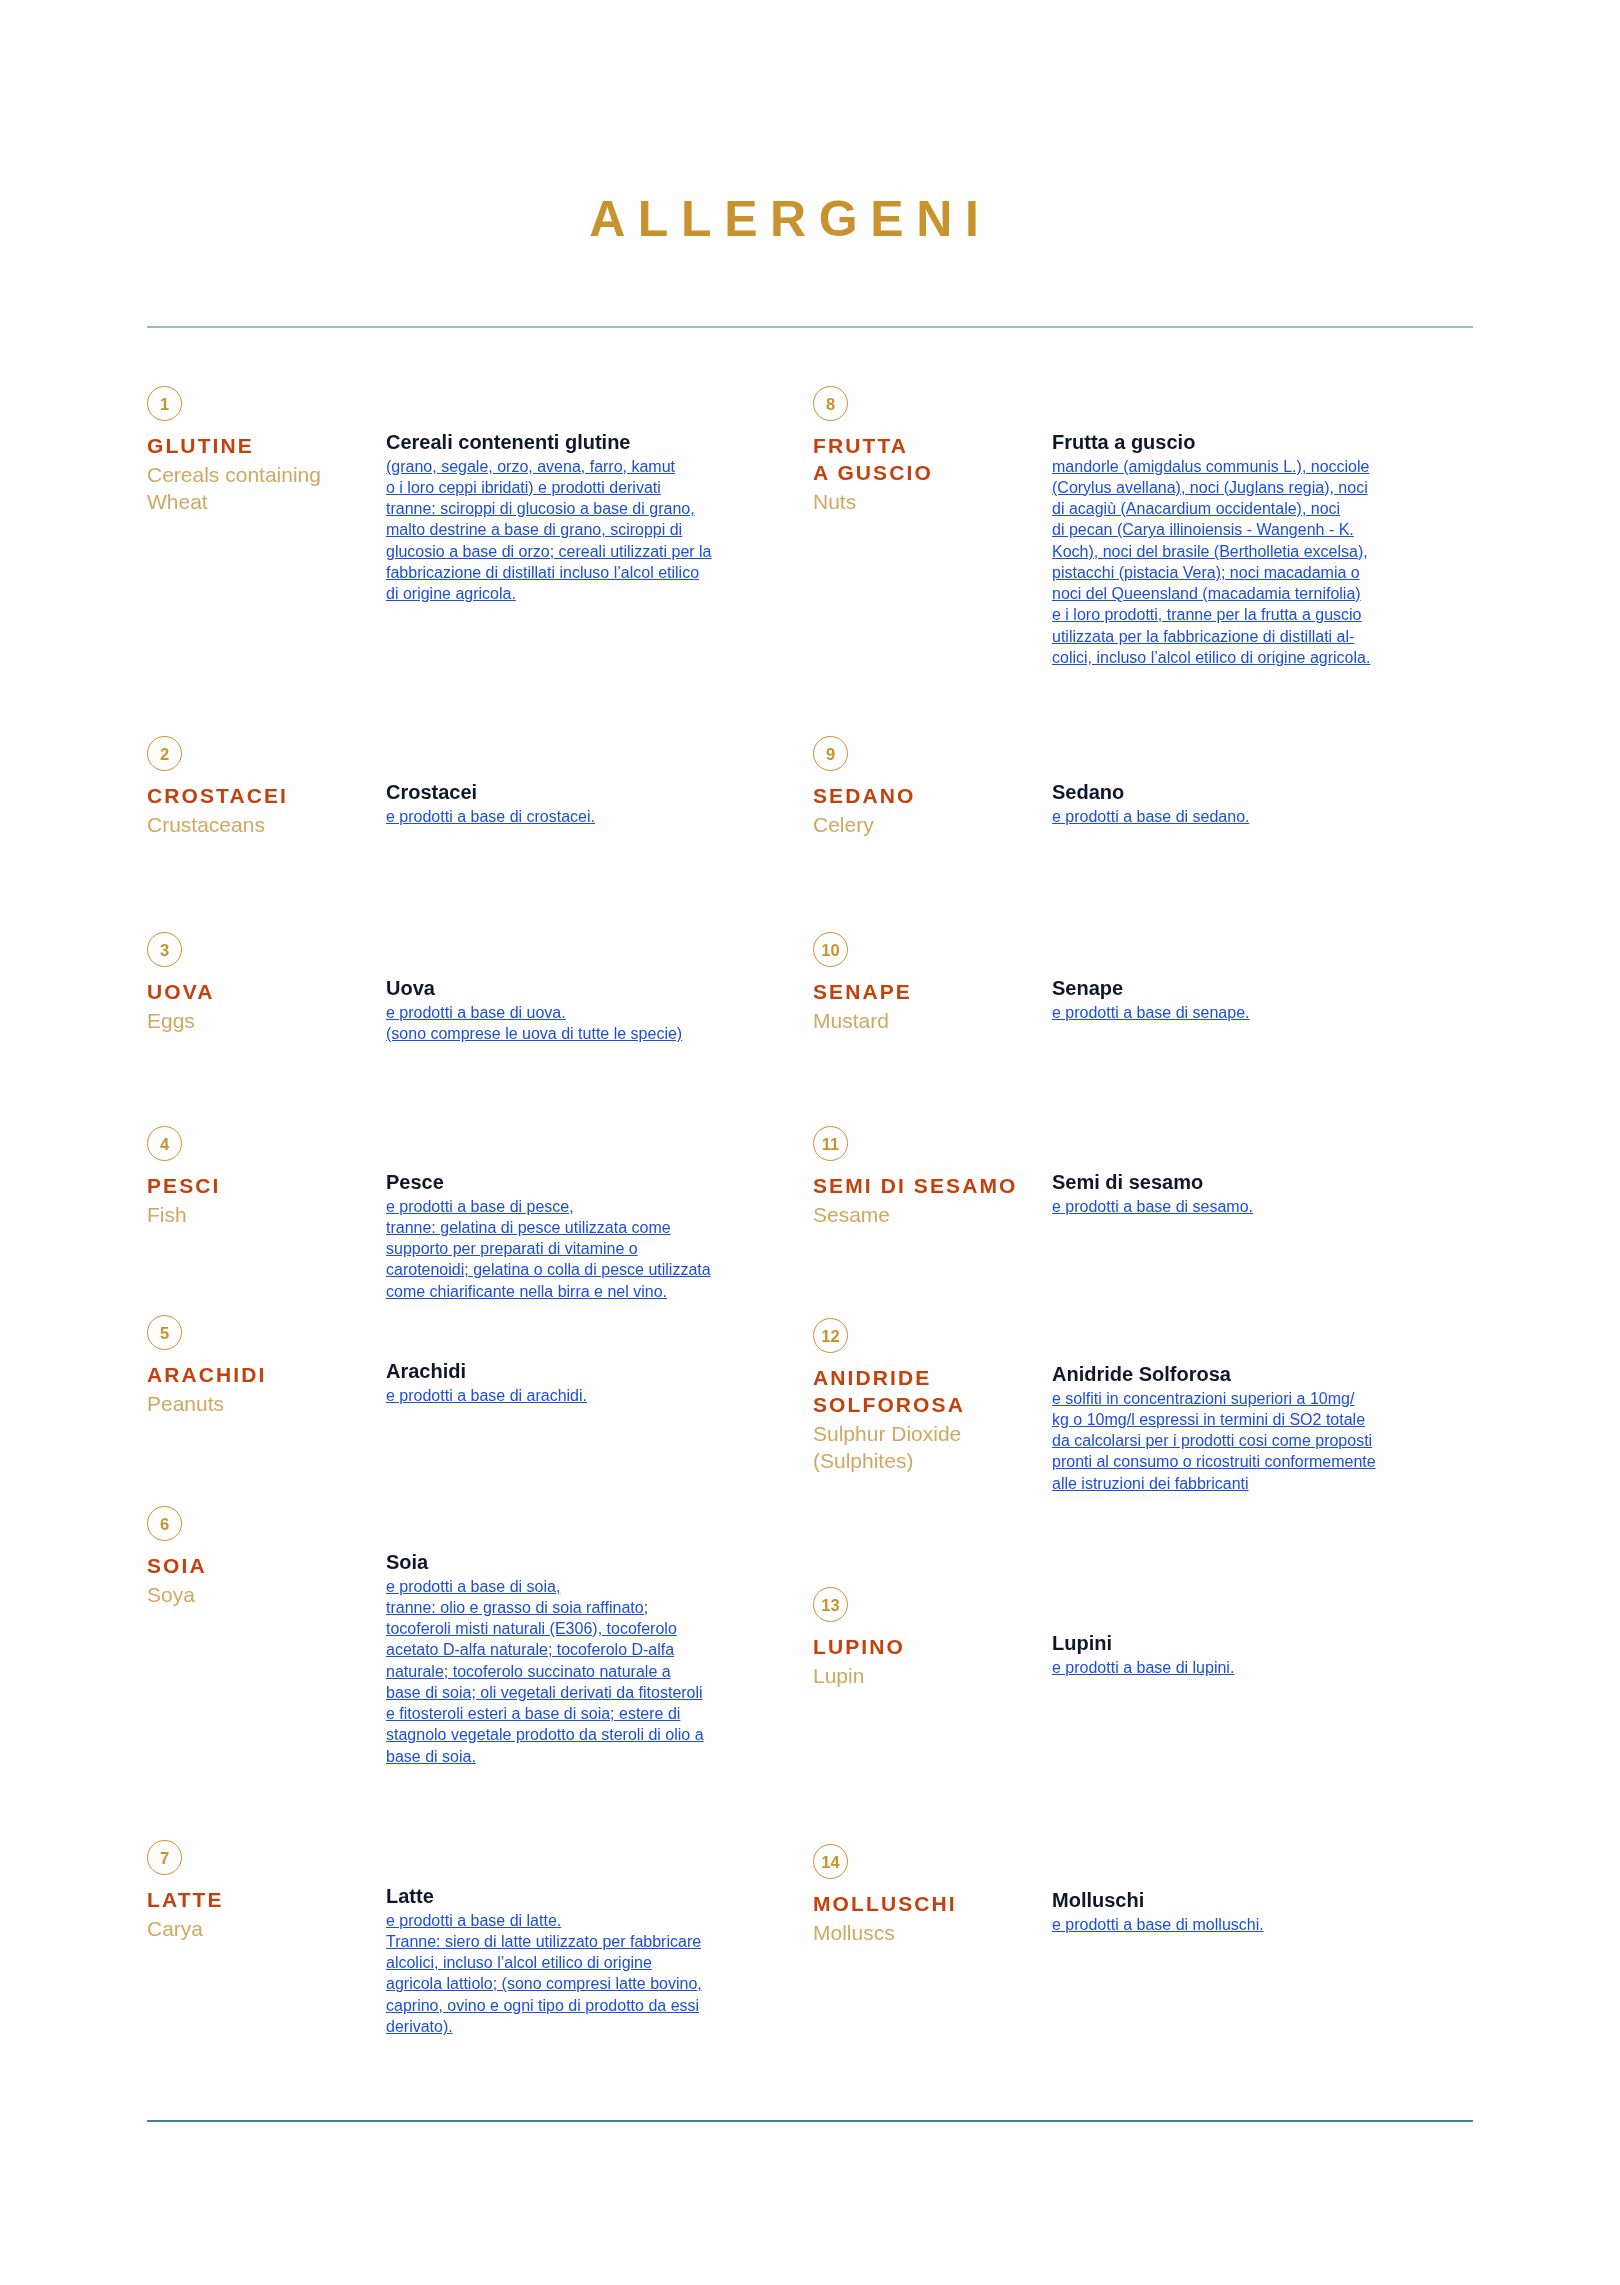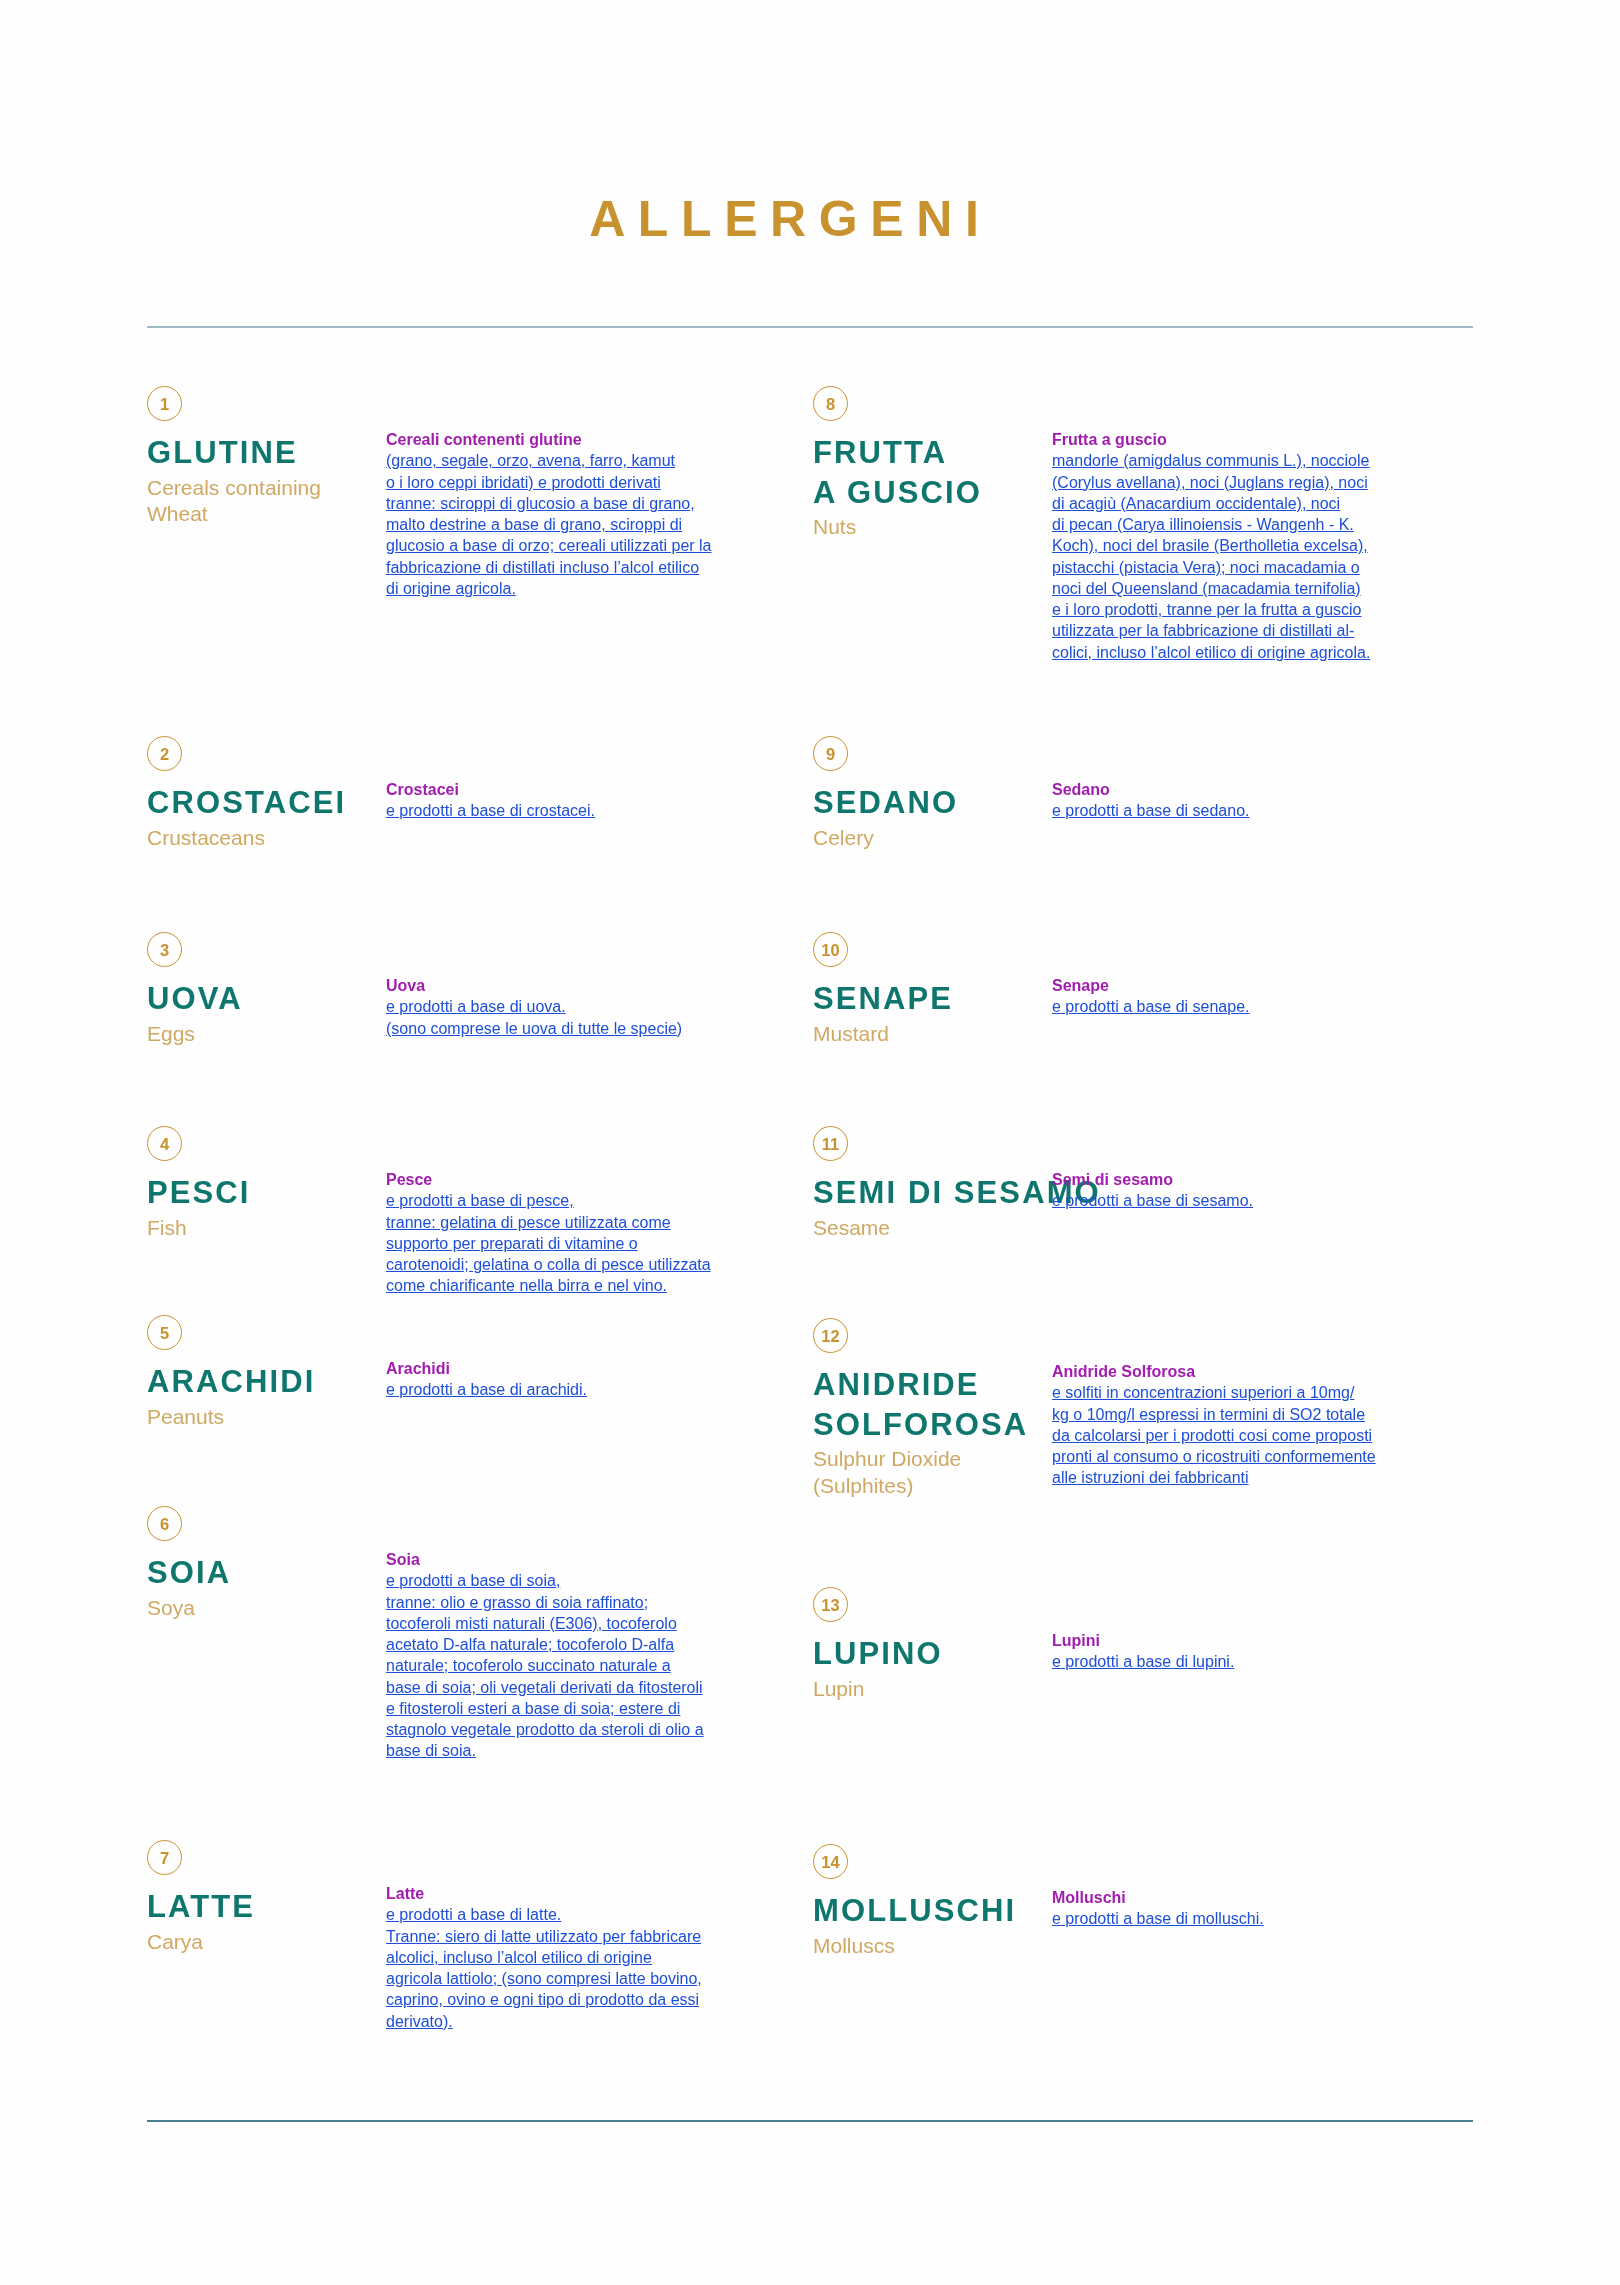--- a/index.html
+++ b/index.html
@@ -70,24 +70,24 @@
     text-align: center;
     box-sizing: border-box;
   }
   .names {
     position: absolute;
     left: 0;
     top: 47px;
     width: 233px;
   }
   .name-it {
-    font-size: 31px;
+    font-size: 21px;
     font-weight: bold;
     letter-spacing: 2.1px;
-    color: #0f766e;
+    color: #c2410c;
     line-height: 1.28;
     white-space: nowrap;
   }
   .name-en {
     font-size: 21px;
     color: #cfa862;
     line-height: 1.28;
     margin-top: 1.9px;
     white-space: nowrap;
   }
@@ -95,22 +95,22 @@
     position: absolute;
     left: 239px;
     top: 43px;
     width: 388px;
     color: #1f6585;
     font-size: 16px;
     line-height: 1.33;
   }
   .desc-head {
     font-weight: bold;
-    color: #a21caf;
-    font-size: 16px;
+    color: #0f172a;
+    font-size: 20px;
   }
   .desc-body {
     white-space: pre-line;
     color: #1d4ed8;
     text-decoration: underline;
   }
 </style>
 </head>
 <body>
 

